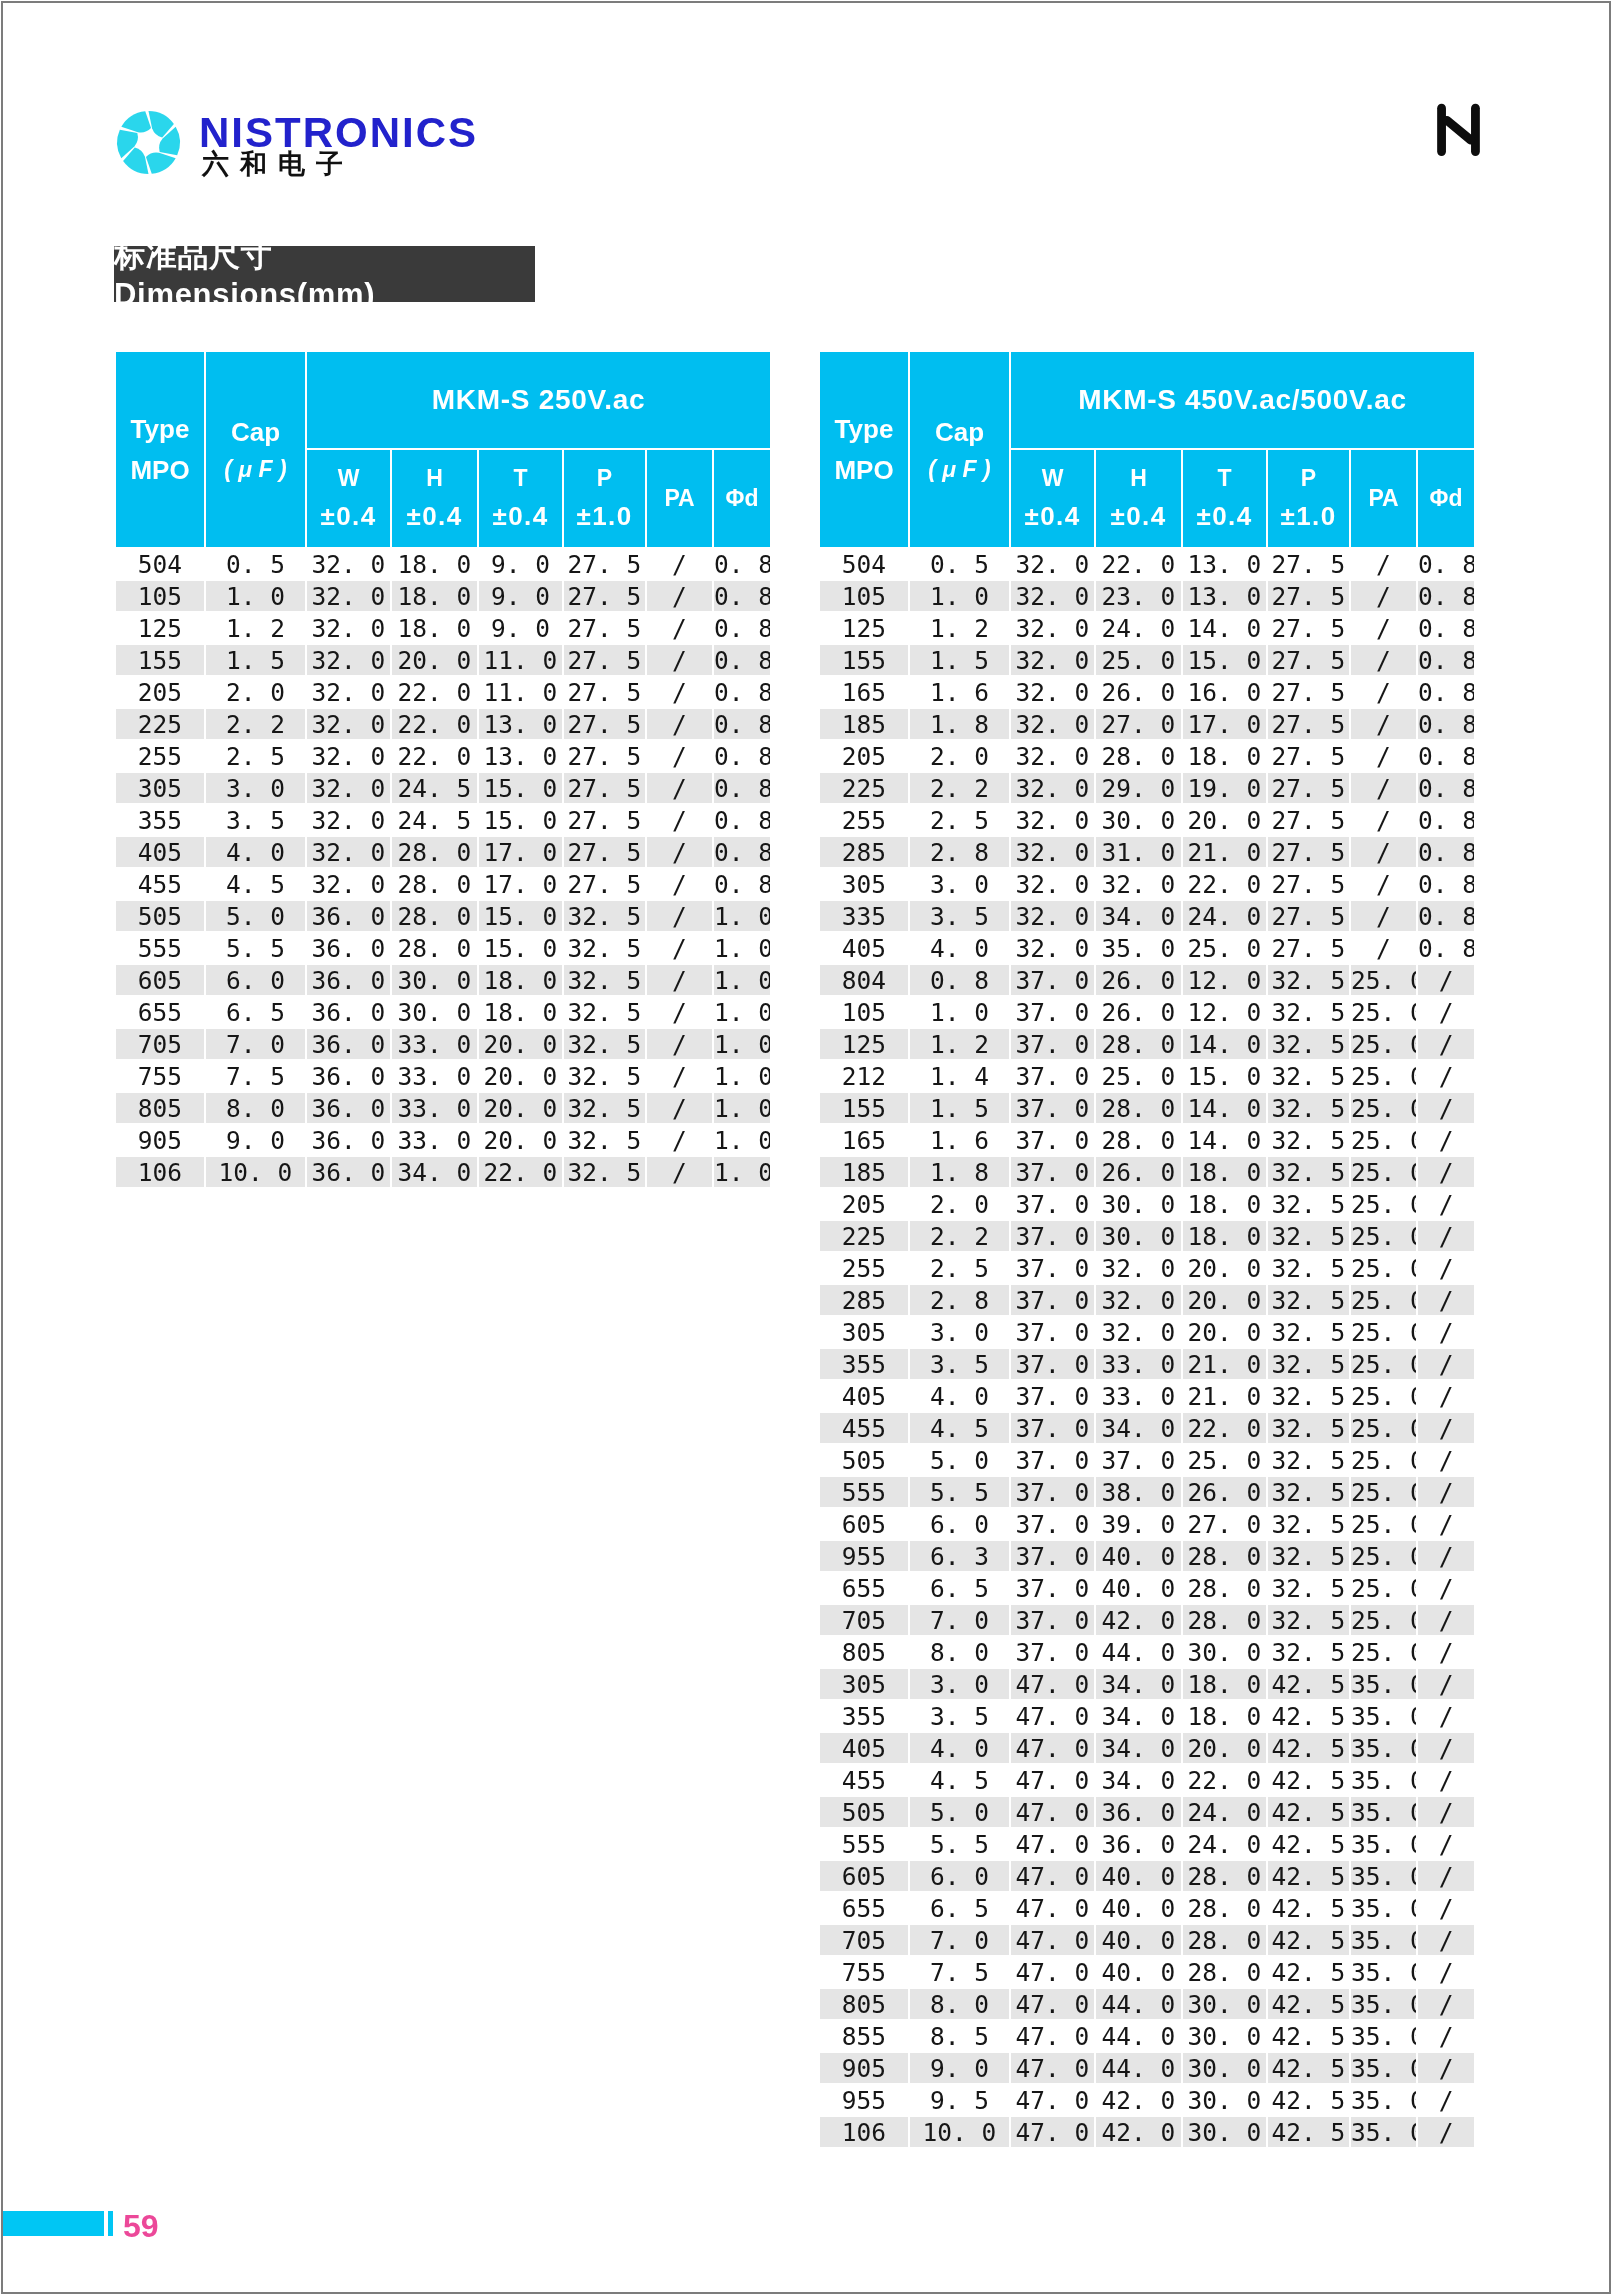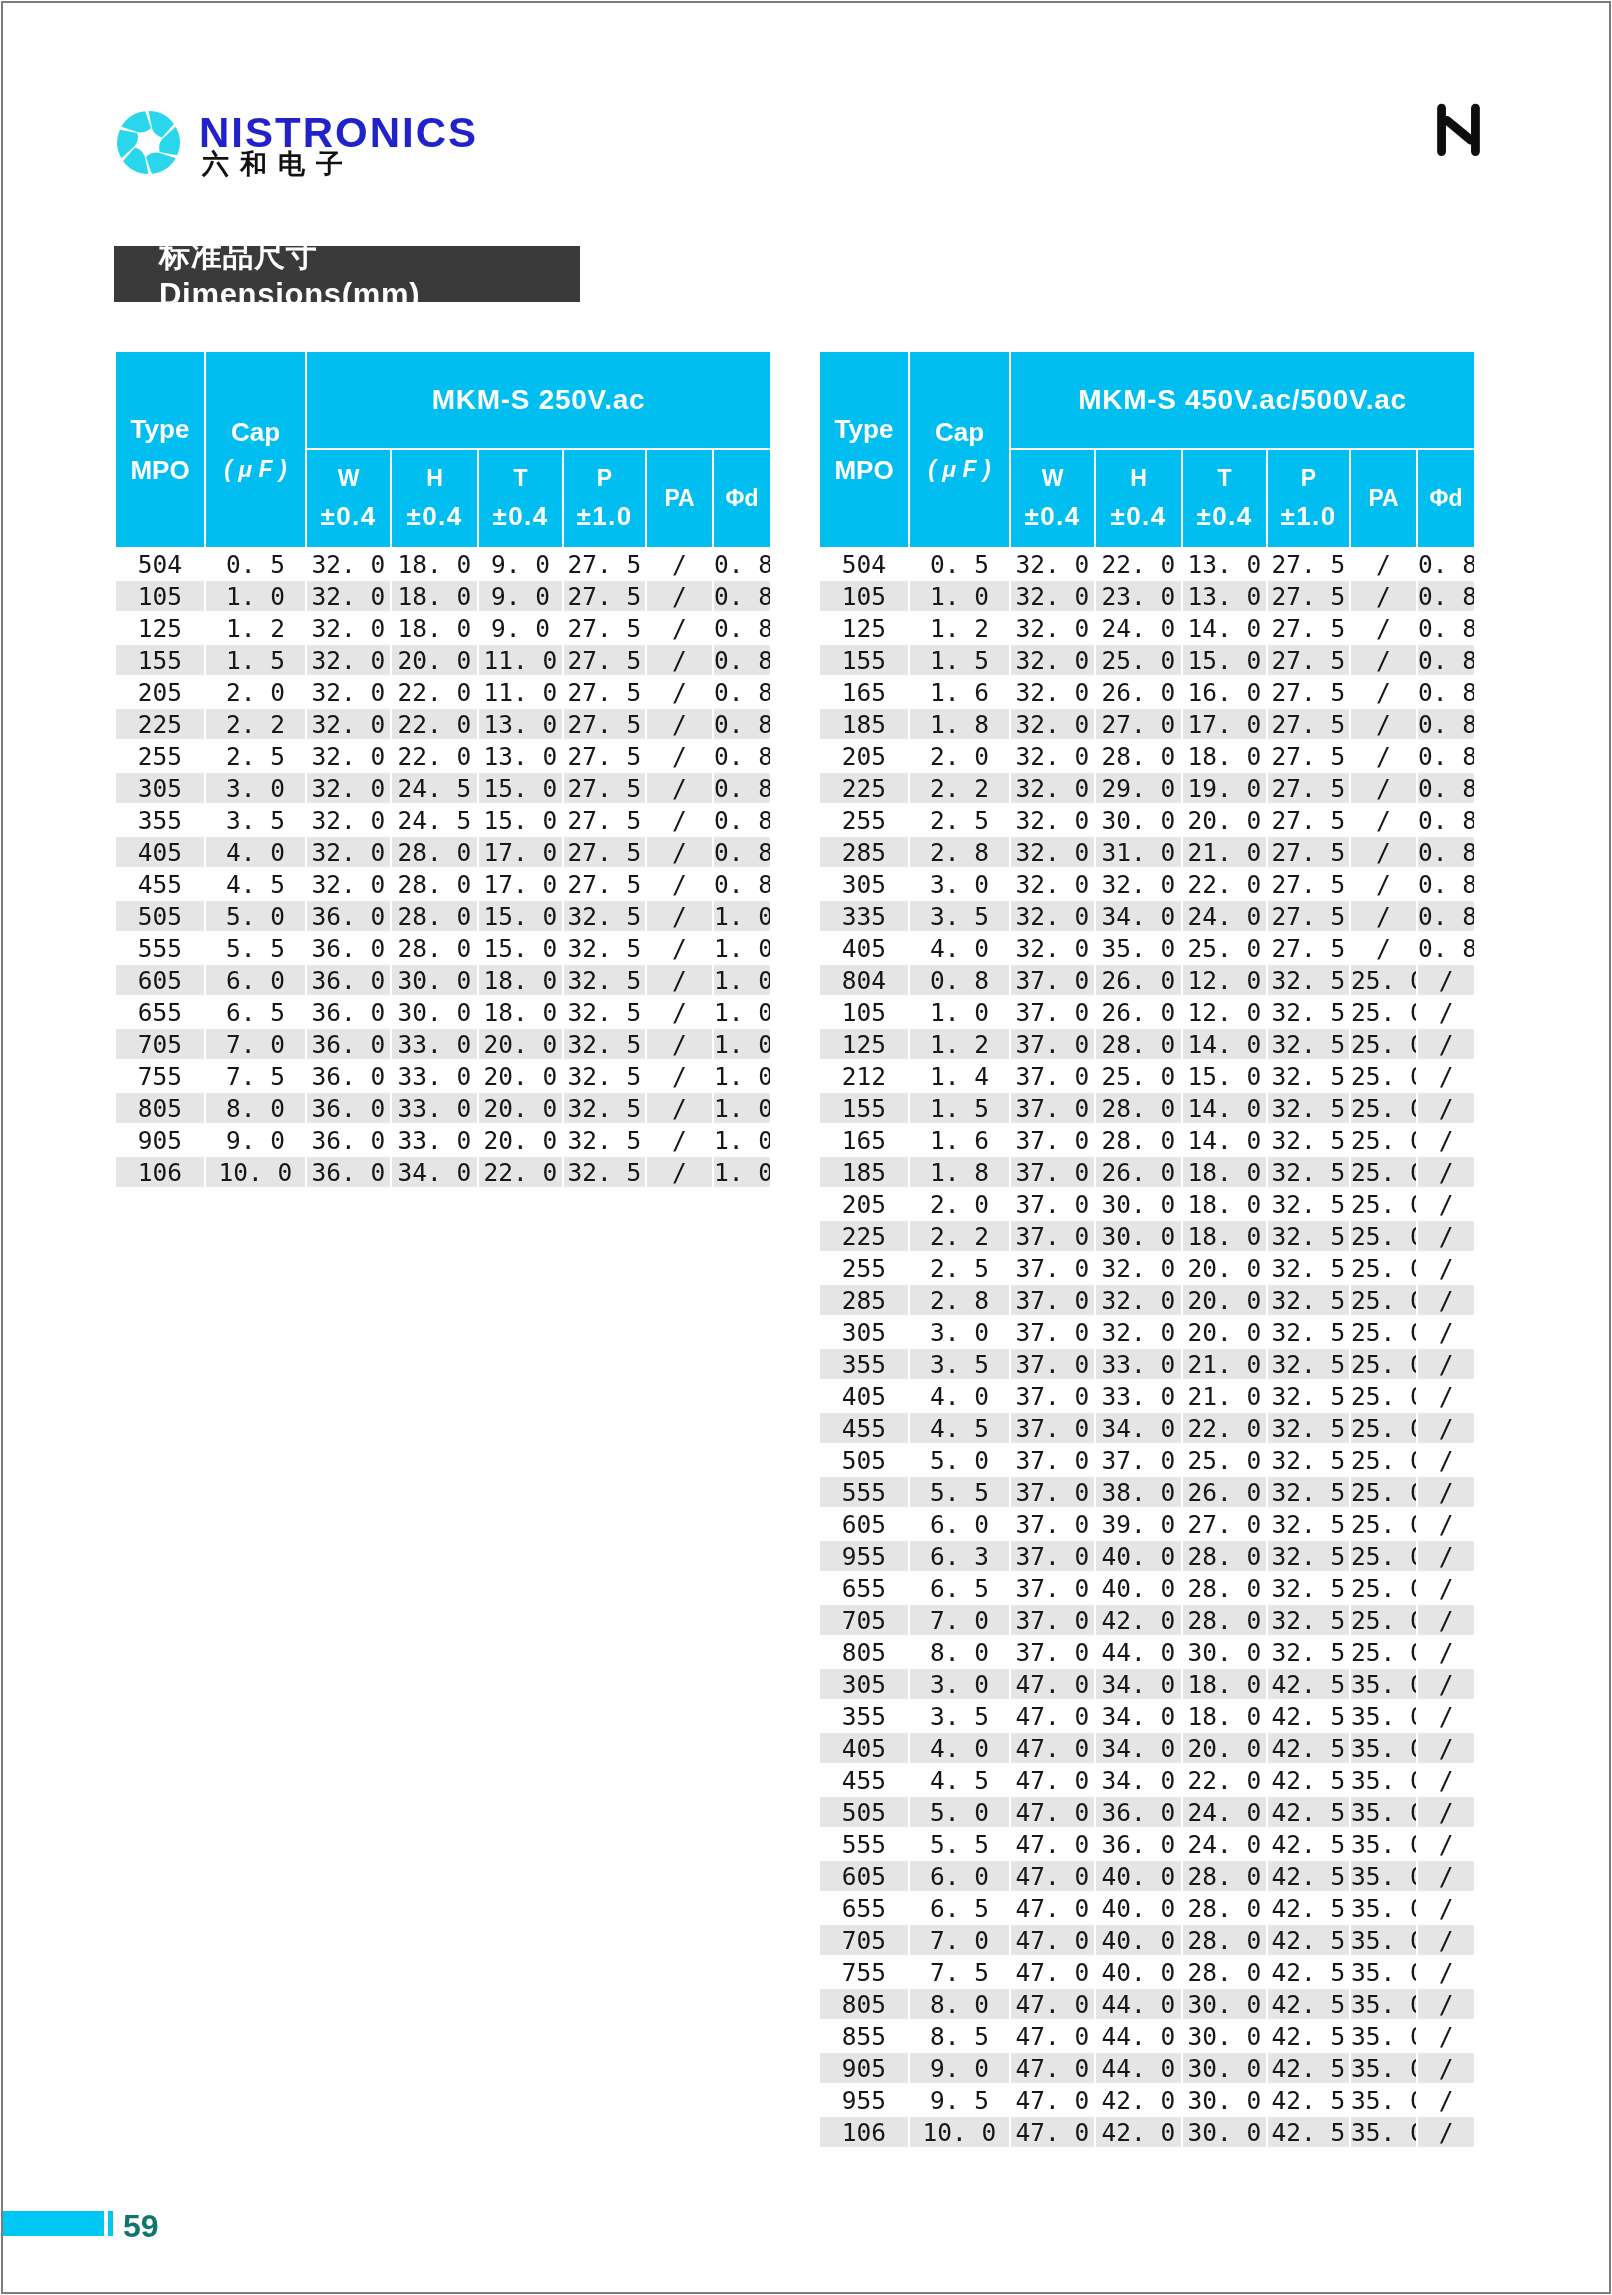--- a/index.html
+++ b/index.html
@@ -10,21 +10,21 @@
   
   .logo-icon{position:absolute;left:113px;top:107px;width:71px;height:71px;}
   .brand-en{position:absolute;left:199px;top:109px;font-size:42px;font-weight:bold;
             letter-spacing:2px;color:#2222cc;}
   .brand-cn{position:absolute;left:202px;top:146px;font-size:27px;font-weight:600;
             letter-spacing:11px;color:#111;}
   .n-mark{position:absolute;left:1428px;top:99px;width:61px;height:63px;}
 
   
   .title-bar{position:absolute;left:114px;top:246px;width:421px;height:56px;background:#3a3a3a;
-             display:flex;align-items:center;justify-content:center;padding-left:45px;}
+             display:flex;align-items:center;justify-content:center;}
   .title-bar span{color:#ffffff;font-size:31px;font-weight:bold;letter-spacing:0.7px;}
 
   
   .tbl-wrap{position:absolute;top:350px;}
   .tbl-left{left:114px;}
   .tbl-right{left:818px;}
   table.dim-table{border-collapse:collapse;table-layout:fixed;width:655px;}
   .dim-table th,.dim-table td{border:2.7px solid #ffffff;padding:0;text-align:center;vertical-align:middle;overflow:hidden;}
   .dim-table thead th{background:#00bef0;color:#ffffff;font-weight:bold;}
   .dim-table .hr1{height:98px;}
@@ -37,21 +37,21 @@
   .dim-table .sub .sb{font-size:26px;line-height:1.1;margin-top:11px;letter-spacing:1.4px;}
   .dim-table tbody td{font-family:"DejaVu Sans Mono",monospace;font-size:24.5px;color:#161616;
                       letter-spacing:0px;white-space:pre;}
   .tbl-left tbody tr{height:32px;}
   .tbl-right tbody tr{height:32px;}
   .dim-table tbody tr.odd td{background:#e5e5e5;}
 
   
   .footer-bar{position:absolute;left:2.7px;top:2211px;width:101px;height:25px;background:#00c6f4;}
   .footer-tick{position:absolute;left:108px;top:2211px;width:4.8px;height:25px;background:#00c6f4;}
-  .page-num{position:absolute;left:123px;top:2208px;font-size:32px;font-weight:bold;color:#0f766e;}
+  .page-num{position:absolute;left:123px;top:2208px;font-size:32px;font-weight:bold;color:#ec4899;}
 </style>
 </head>
 <body>
 
 <div class="page">
   <div class="frame"></div>
 
   <svg class="logo-icon" viewBox="-52 -52 104 104">
     <g fill="#2ad6ec">
       <path id="bl" d="M 0 -46 A 46 46 0 0 1 37.2 -27 L 20.1 -7.3 A 21.5 21.5 0 0 1 5.2 -20.9 Z"></path>

